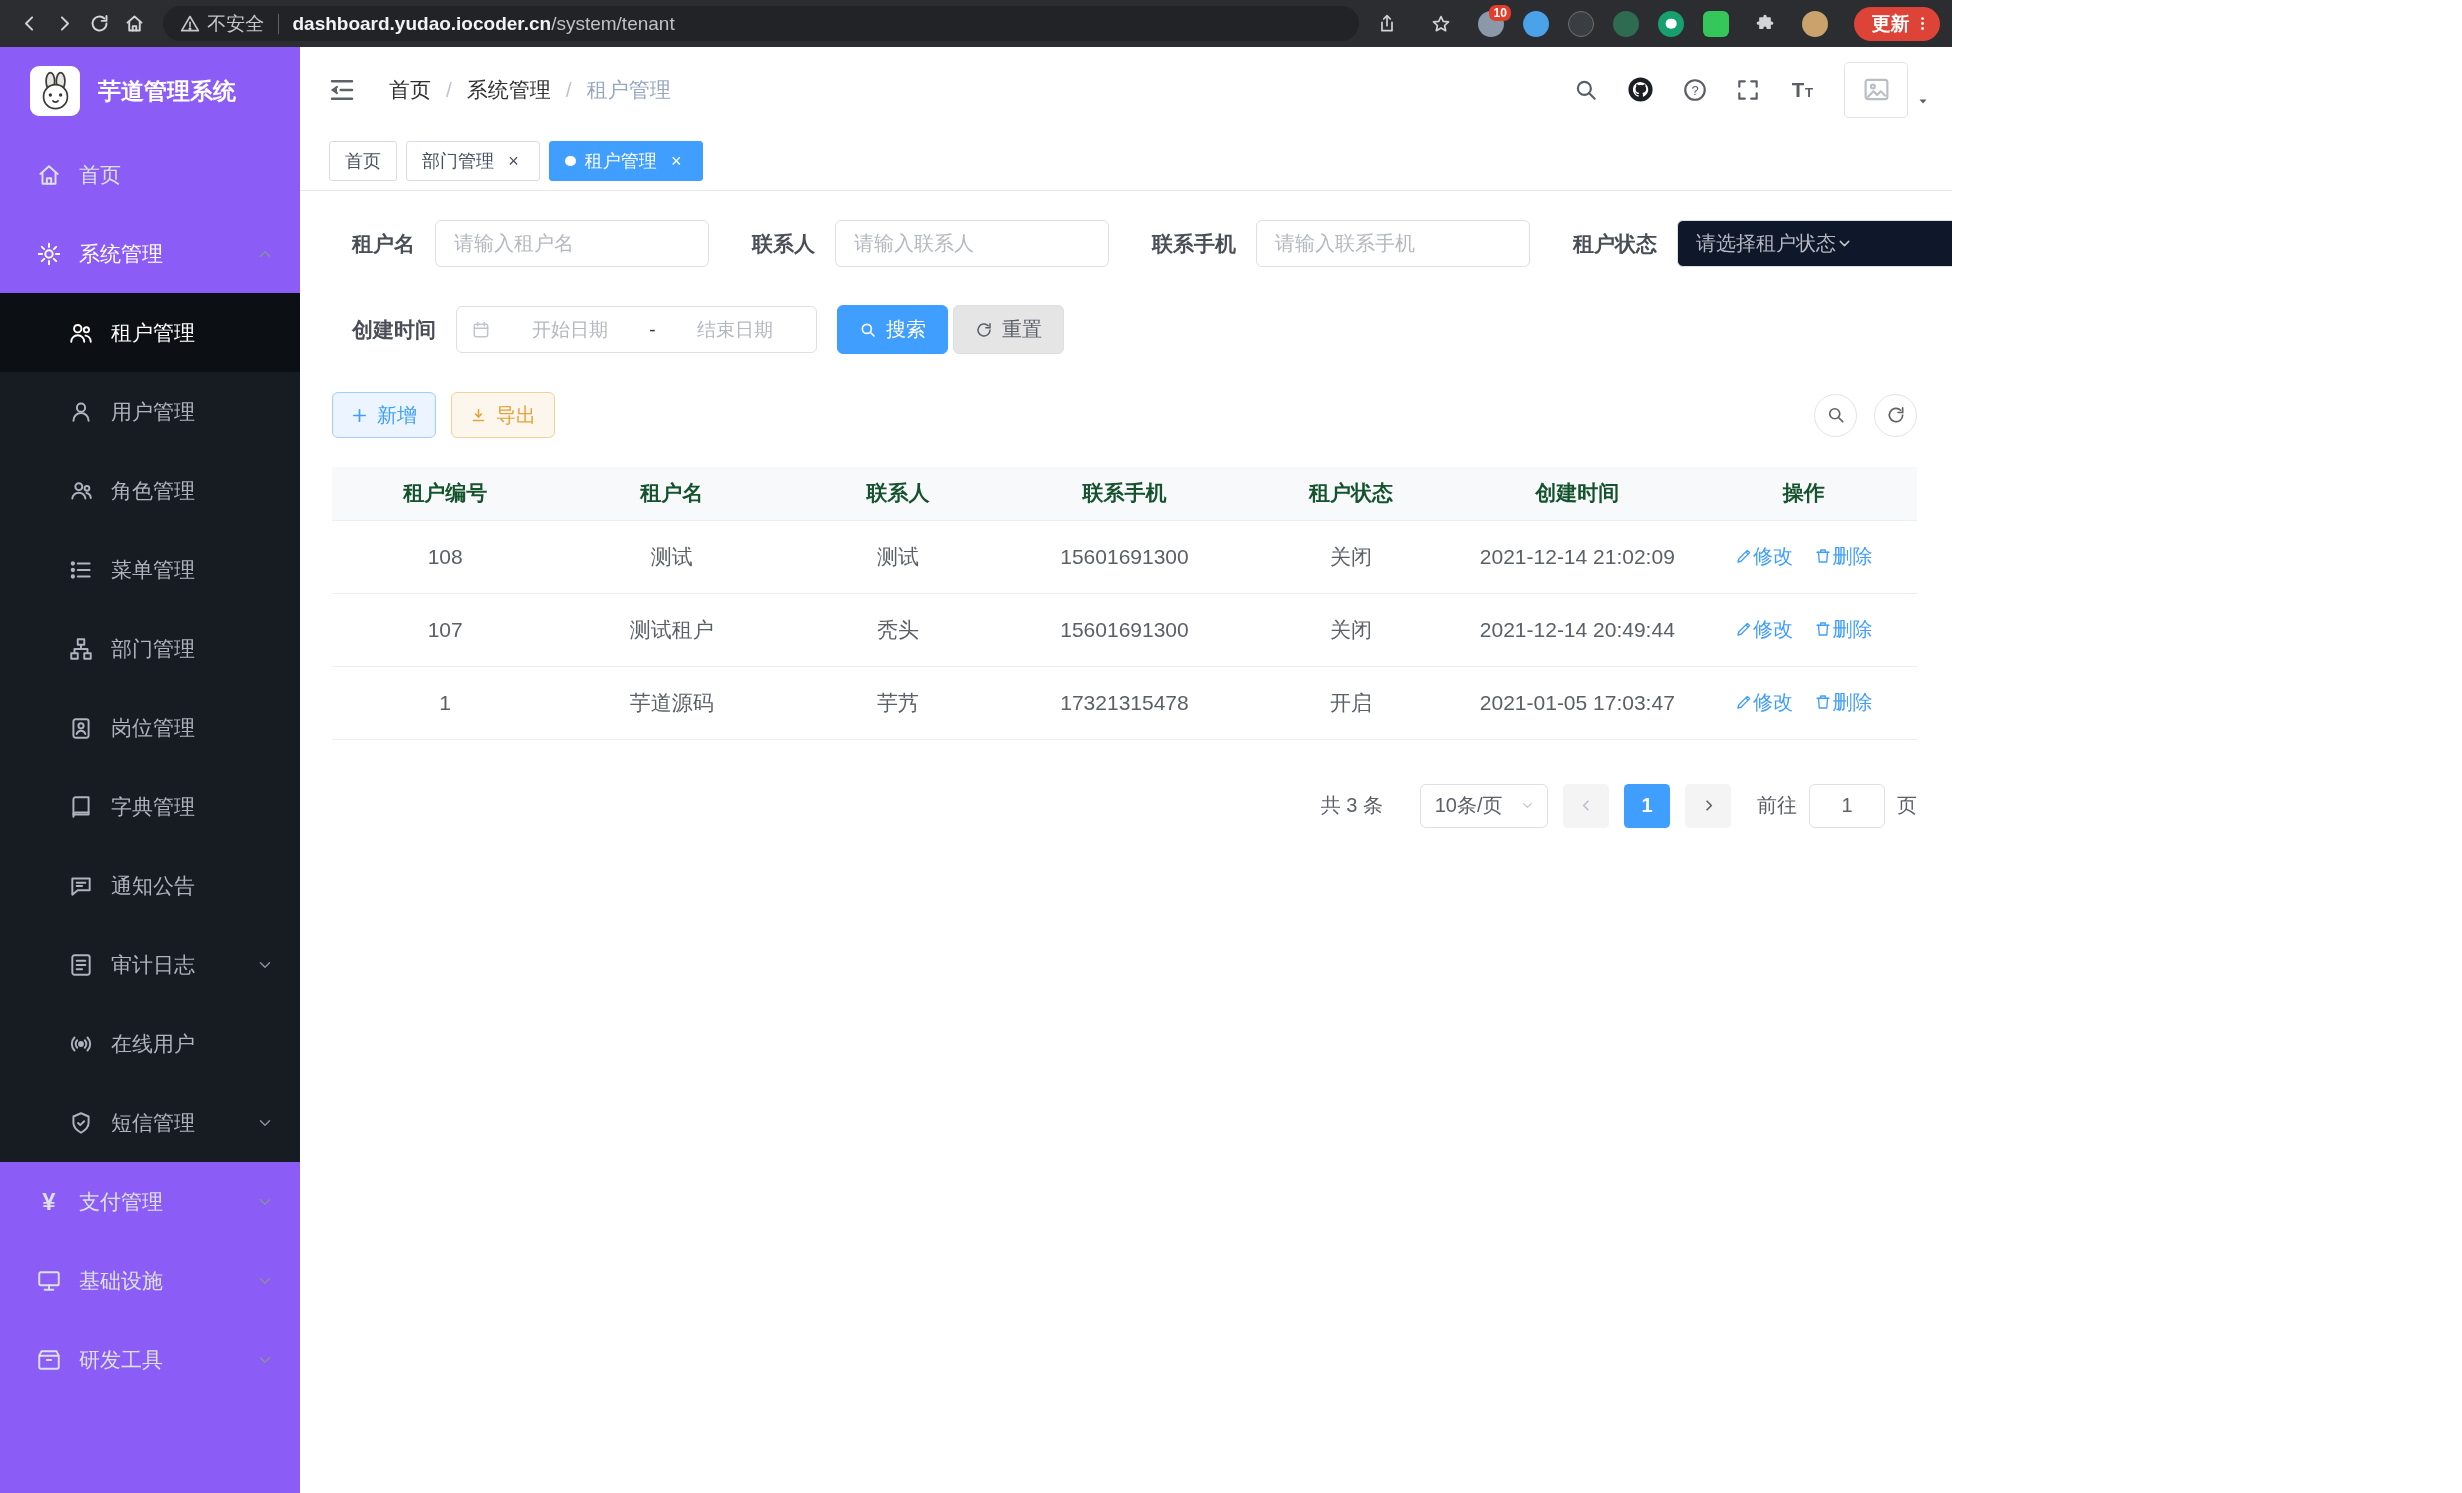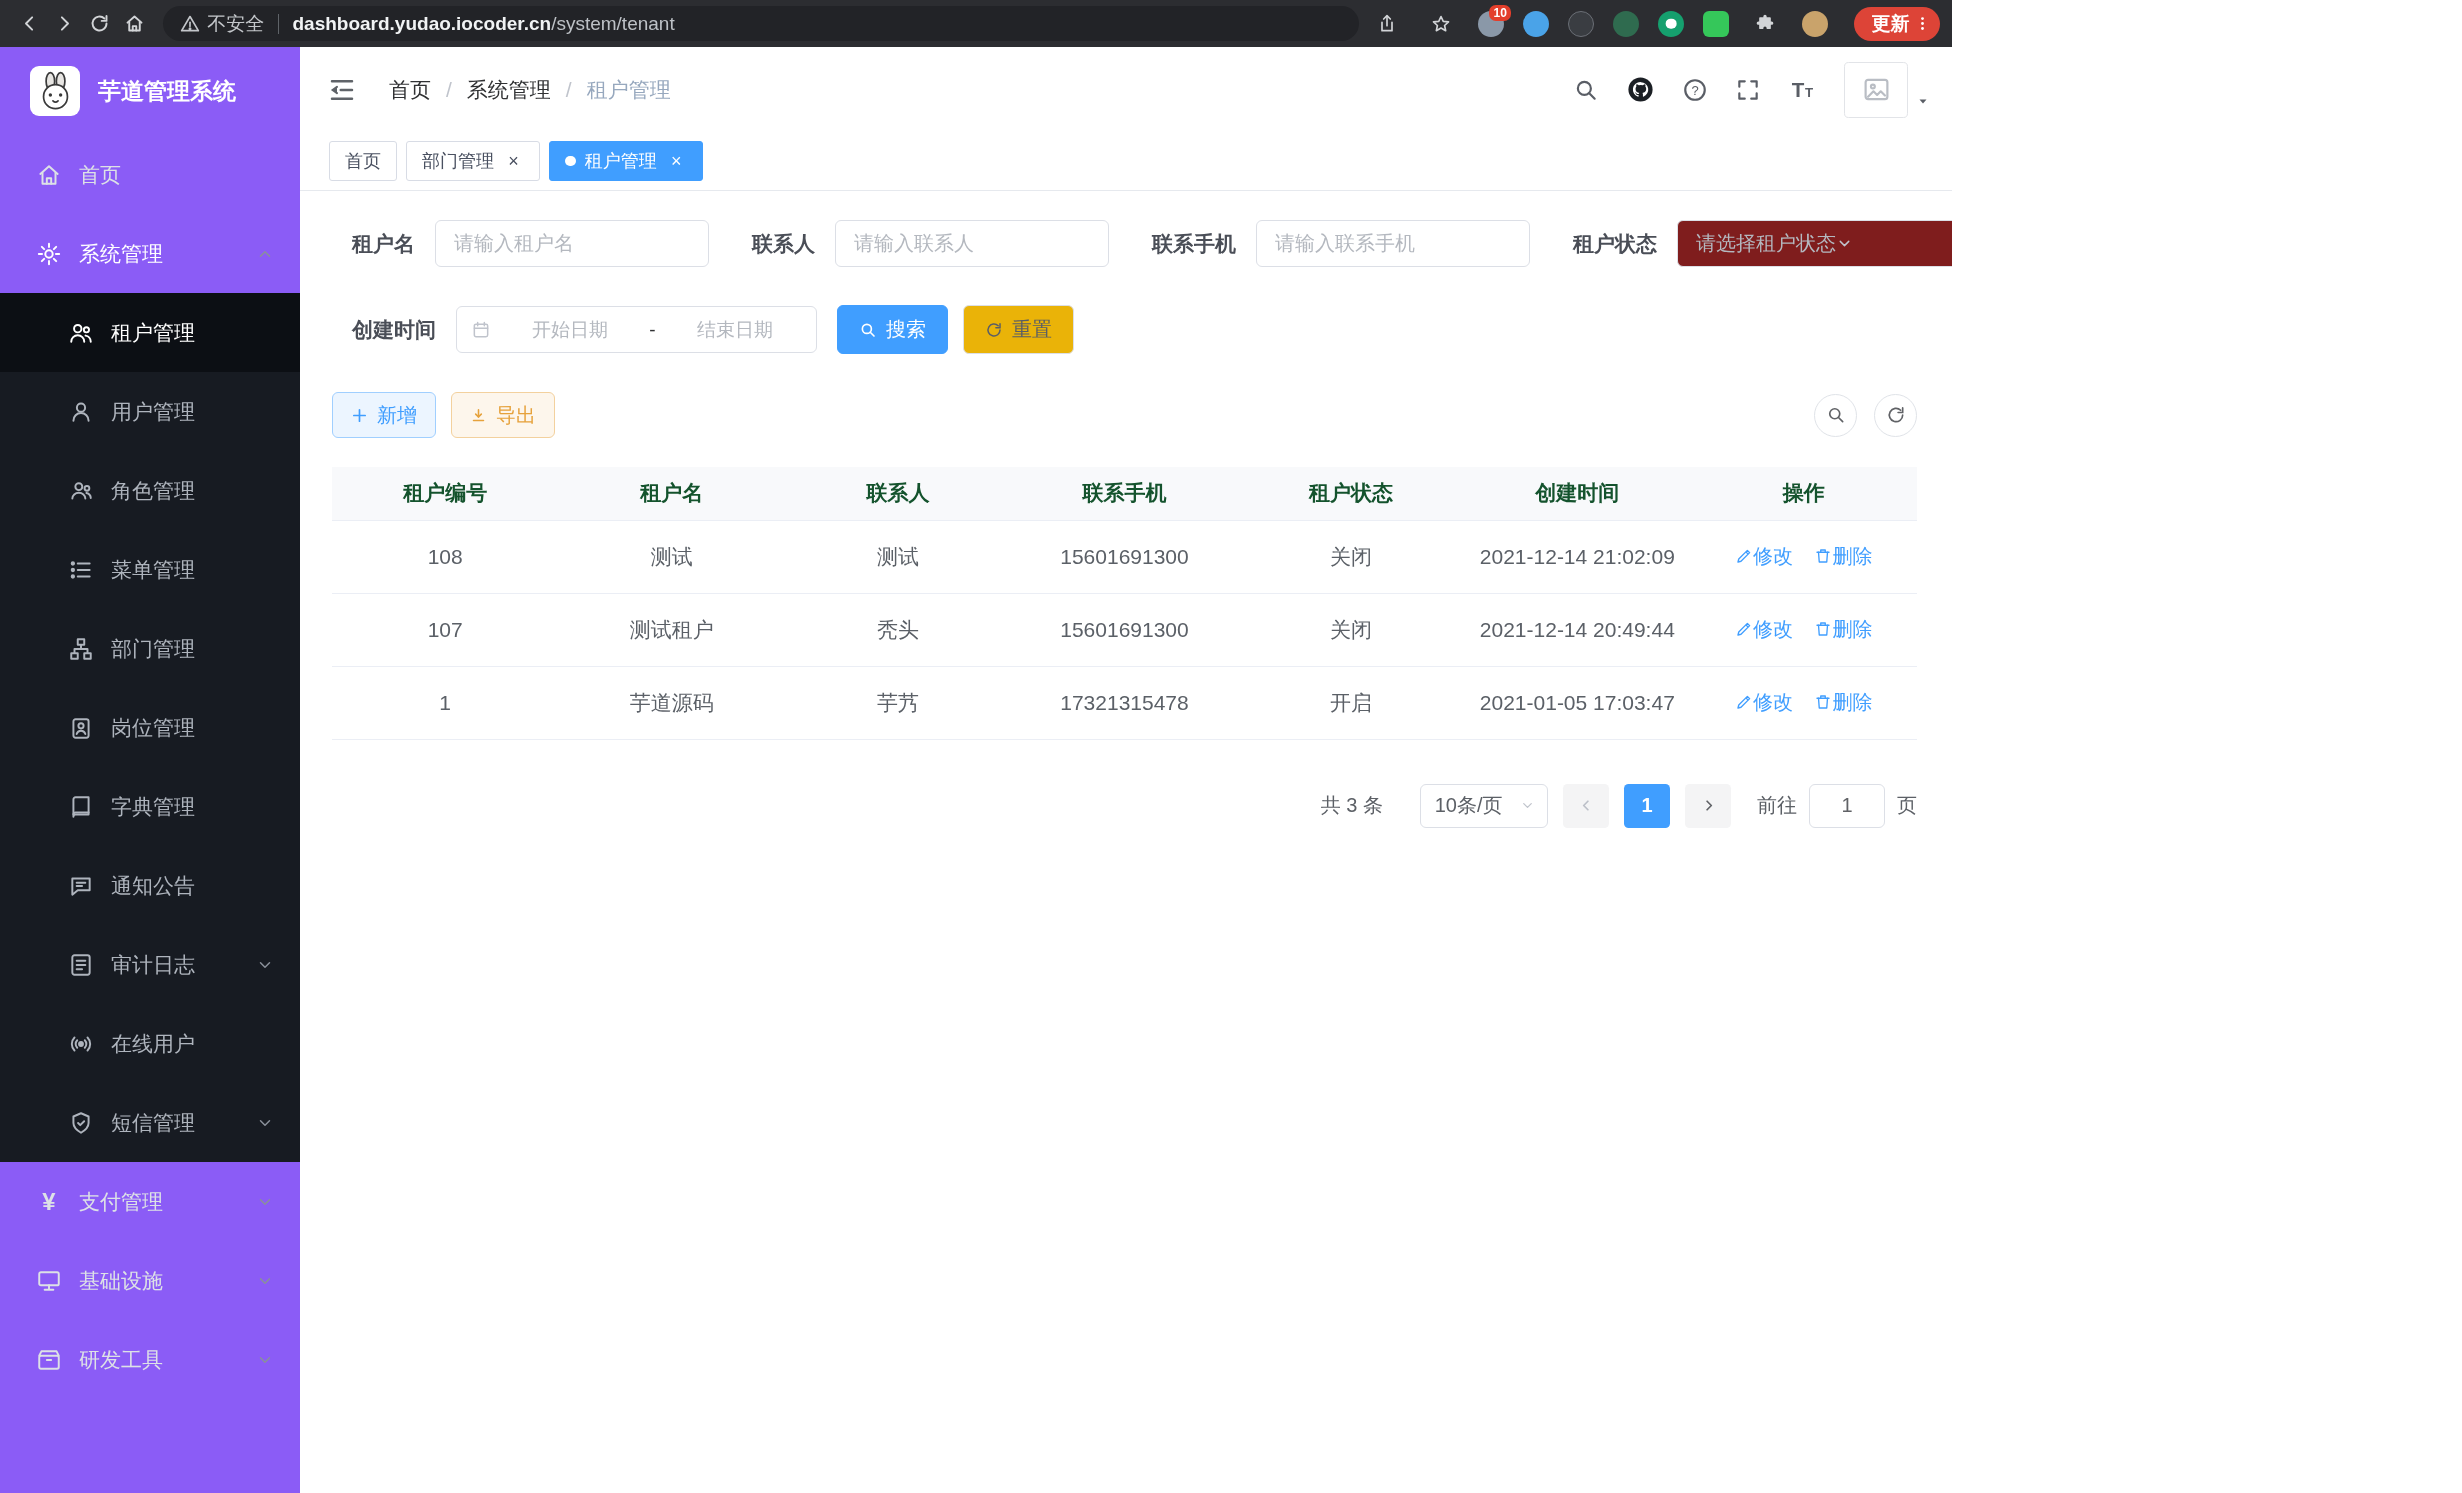--- a/index.html
+++ b/index.html
@@ -78,32 +78,32 @@
 
   
   .filter-row{display:flex;align-items:center;margin:0 0 38px 20px}
   .f-item{display:flex;align-items:center;margin-right:43px}
   .f-label{font-size:21px;font-weight:700;color:#4a4e57;margin-right:20px;white-space:nowrap}
   .f-input{width:274px;height:47px;border:0.8px solid #dcdfe6;border-radius:6px;padding:0 18px;
     font-size:20px;color:#606266;outline:none;background:#fff;
     font-family:"Liberation Sans","DejaVu Sans",sans-serif}
   .f-input::placeholder{color:#b4b8bf}
   .f-select{width:285px;height:47px;border:0.8px solid #dcdfe6;border-radius:6px;padding:0 15px 0 18px;
-    display:flex;align-items:center;cursor:pointer;background:#7f1d1d}
+    display:flex;align-items:center;cursor:pointer;background:#0f172a}
   .f-select .ph{color:#b4b8bf;font-size:20px}
   .sel-chev{color:#c0c4cc;display:flex}
   .date-range{width:361px;height:47px;border:0.8px solid #dcdfe6;border-radius:6px;display:flex;
     align-items:center;padding:0 13.7px;gap:12px;background:#fff;cursor:text}
   .date-range .cal{color:#c0c4cc;display:flex}
   .date-ph{color:#b4b8bf;font-size:19px;flex:1;text-align:center}
   .date-dash{color:#303133;font-size:19px}
   .btn{height:49px;border-radius:6px;display:inline-flex;align-items:center;gap:9px;
     font-size:20px;padding:0 21px;cursor:pointer;border:0.8px solid transparent;white-space:nowrap}
   .btn-primary{background:#409eff;border-color:#409eff;color:#fff;margin-left:20px}
-  .btn-plain{background:#eab308;border-color:#dcdfe6;color:#5a5e66;margin-left:15px}
+  .btn-plain{background:#e5e5e5;border-color:#dcdfe6;color:#5a5e66;margin-left:5px}
 
   
   .btn-row{display:flex;align-items:center;margin:35px 0 29px 0}
   .btn-add{height:46px;background:#ecf5ff;border-color:#a0cfff;color:#409eff;padding:0 18px}
   .btn-export{height:46px;background:#fdf6ec;border-color:#f3d19e;color:#e6a23c;padding:0 18px;margin-left:15px}
   .circ-group{margin-left:auto;display:flex;align-items:center;gap:17px}
   .circ{width:43px;height:43px;border-radius:50%;border:0.8px solid #e0e3e8;background:#fff;
     display:flex;align-items:center;justify-content:center;color:#606266;cursor:pointer}
 
   

